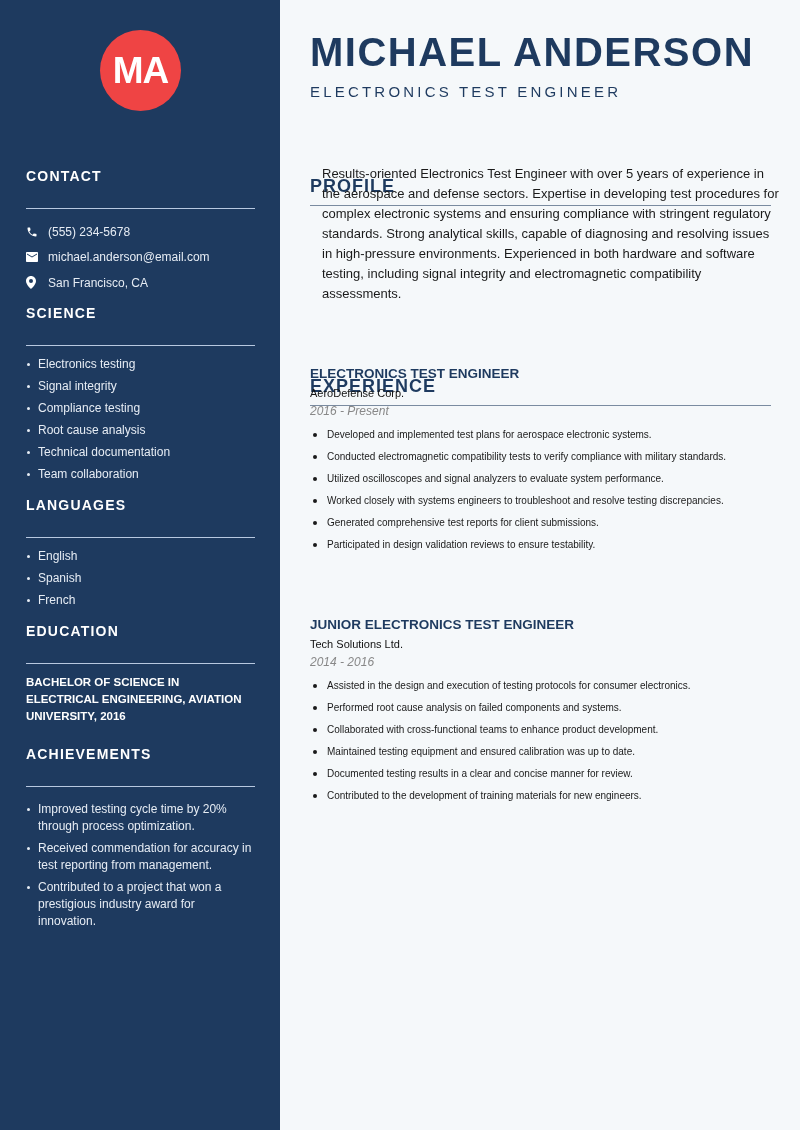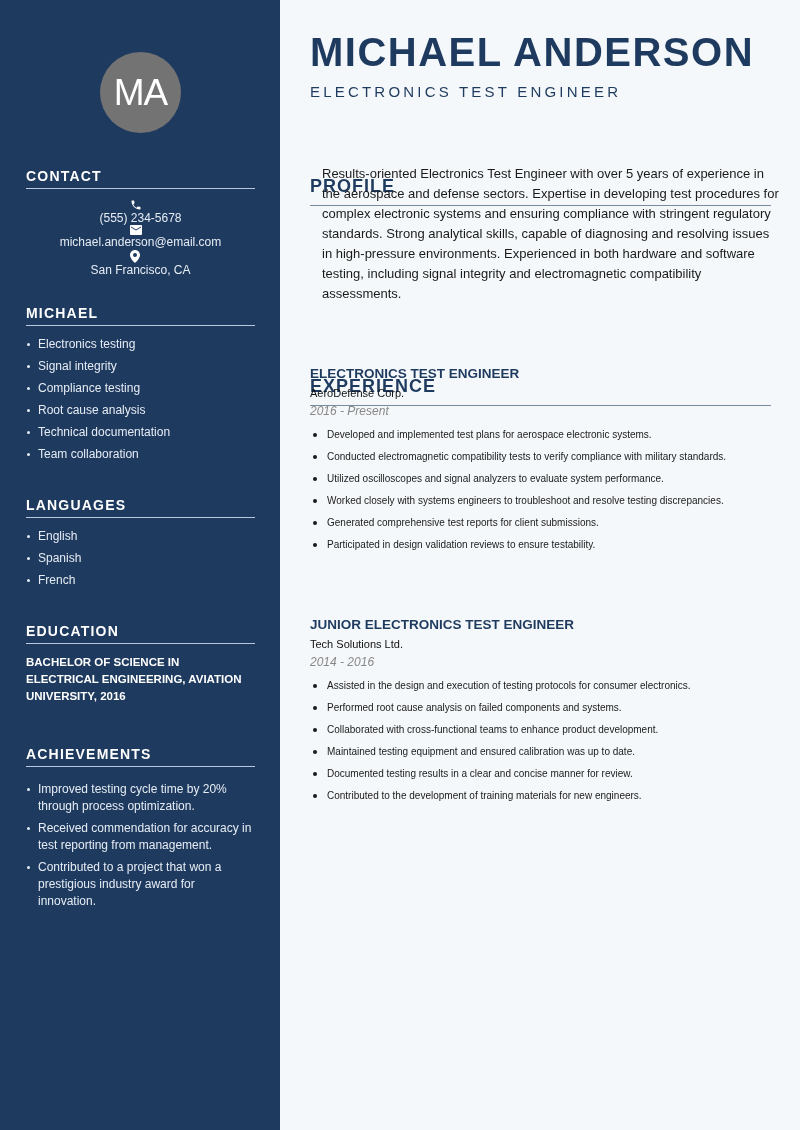--- a/index.html
+++ b/index.html
@@ -1,22 +1,22 @@
 <!DOCTYPE html>
 <html><head>
 <meta charset="utf-8">
 <style>
 *{box-sizing:border-box;margin:0;padding:0;}
 html,body{width:800px;height:1130px;}
 body{font-family:"Liberation Sans",sans-serif;background:#f5f8fa;position:relative;overflow:hidden;}
 .sidebar{position:absolute;left:0;top:0;width:280px;height:1130px;background:#1e3a5f;color:#fff;padding:0 26px;}
-.avatar{position:absolute;left:100px;top:52px;width:81px;height:81px;border-radius:50%;background:#737373;display:flex;align-items:center;justify-content:center;color:#fff;font-weight:normal;font-size:37px;letter-spacing:-1px;}
+.avatar{position:absolute;left:100px;top:30px;width:81px;height:81px;border-radius:50%;background:#ef4444;display:flex;align-items:center;justify-content:center;color:#fff;font-weight:bold;font-size:37px;letter-spacing:-1px;}
 .s-section{position:absolute;left:26px;width:229px;}
-.s-head{font-weight:bold;font-size:14px;letter-spacing:1.2px;color:#fff;padding-bottom:4px;border-bottom:1.5px solid #b8c8e0;margin-bottom:10px;}
-.contact-row{display:flex;align-items:center;font-size:12px;color:#e6ecf4;height:25.5px;flex-direction:column;}
+.s-head{font-weight:bold;font-size:14px;letter-spacing:1.2px;color:#fff;padding-bottom:24px;border-bottom:1.5px solid #b8c8e0;margin-bottom:10px;}
+.contact-row{display:flex;align-items:center;font-size:12px;color:#e6ecf4;height:25.5px;}
 .contact-row .ic{width:22px;display:flex;align-items:center;}
 .s-list{list-style:none;}
 .s-list li{font-size:12px;color:#e6ecf4;line-height:16px;padding-left:12px;position:relative;margin-bottom:6px;}
 .s-list li::before{content:"";position:absolute;left:1px;top:7px;width:3px;height:3px;background:#e6ecf4;border-radius:50%;}
 .s-list.ach li{line-height:17px;margin-bottom:5px;}
 .edu{font-weight:bold;font-size:11.5px;line-height:17px;color:#fff;}
 .main{position:absolute;left:310px;top:0;width:461px;}
 .name{position:absolute;top:30px;left:0;font-weight:bold;font-size:40px;letter-spacing:1.5px;color:#1e3a5f;white-space:nowrap;}
 .title{position:absolute;top:83px;left:0;font-size:15px;letter-spacing:3.2px;color:#1e3a5f;white-space:nowrap;}
 .m-head{position:absolute;left:0;width:461px;font-weight:bold;font-size:18px;letter-spacing:1px;color:#1e3a5f;padding-bottom:8px;border-bottom:1.5px solid #7a8ba0;margin-top:48px;}
@@ -57,21 +57,21 @@
       <span class="ic">
           <svg width="10" height="13" viewBox="0 0 20 26">
             <path fill="#fff" d="M10 0C4.5 0 0 4.5 0 10c0 7.5 10 16 10 16s10-8.5 10-16C20 4.5 15.5 0 10 0zm0 14a4 4 0 110-8 4 4 0 010 8z"></path>
           </svg>
         </span>
       <span>San Francisco, CA</span>
     </div>
   </div>
 
   <div class="s-section" style="top:305px;">
-    <div class="s-head">MICHAEL</div>
+    <div class="s-head">SCIENCE</div>
     <ul class="s-list">
       <li>Electronics testing</li>
       <li>Signal integrity</li>
       <li>Compliance testing</li>
       <li>Root cause analysis</li>
       <li>Technical documentation</li>
       <li>Team collaboration</li>
     </ul>
   </div>
 

